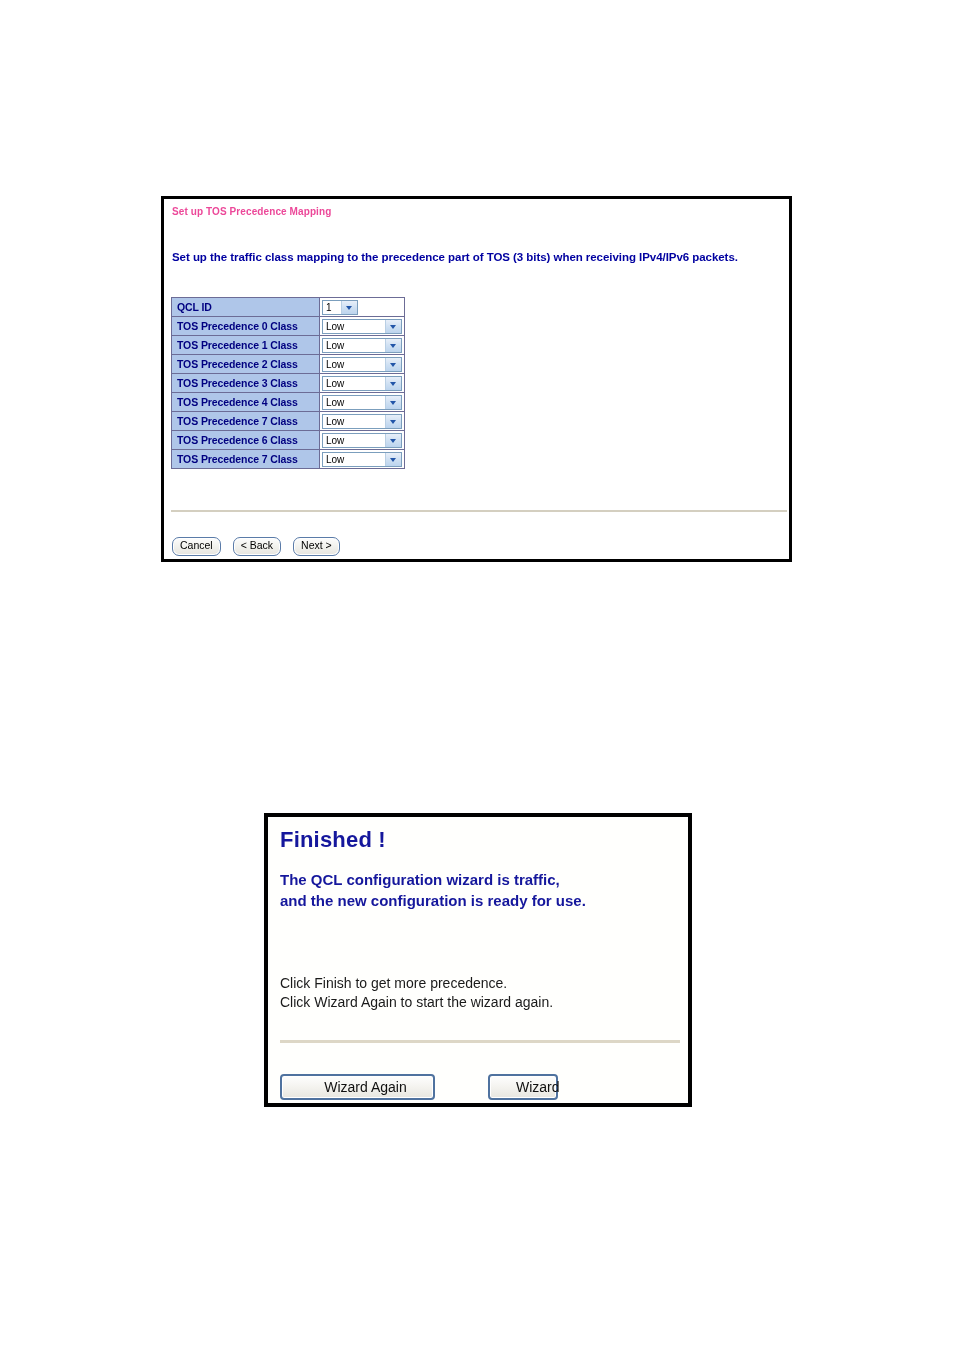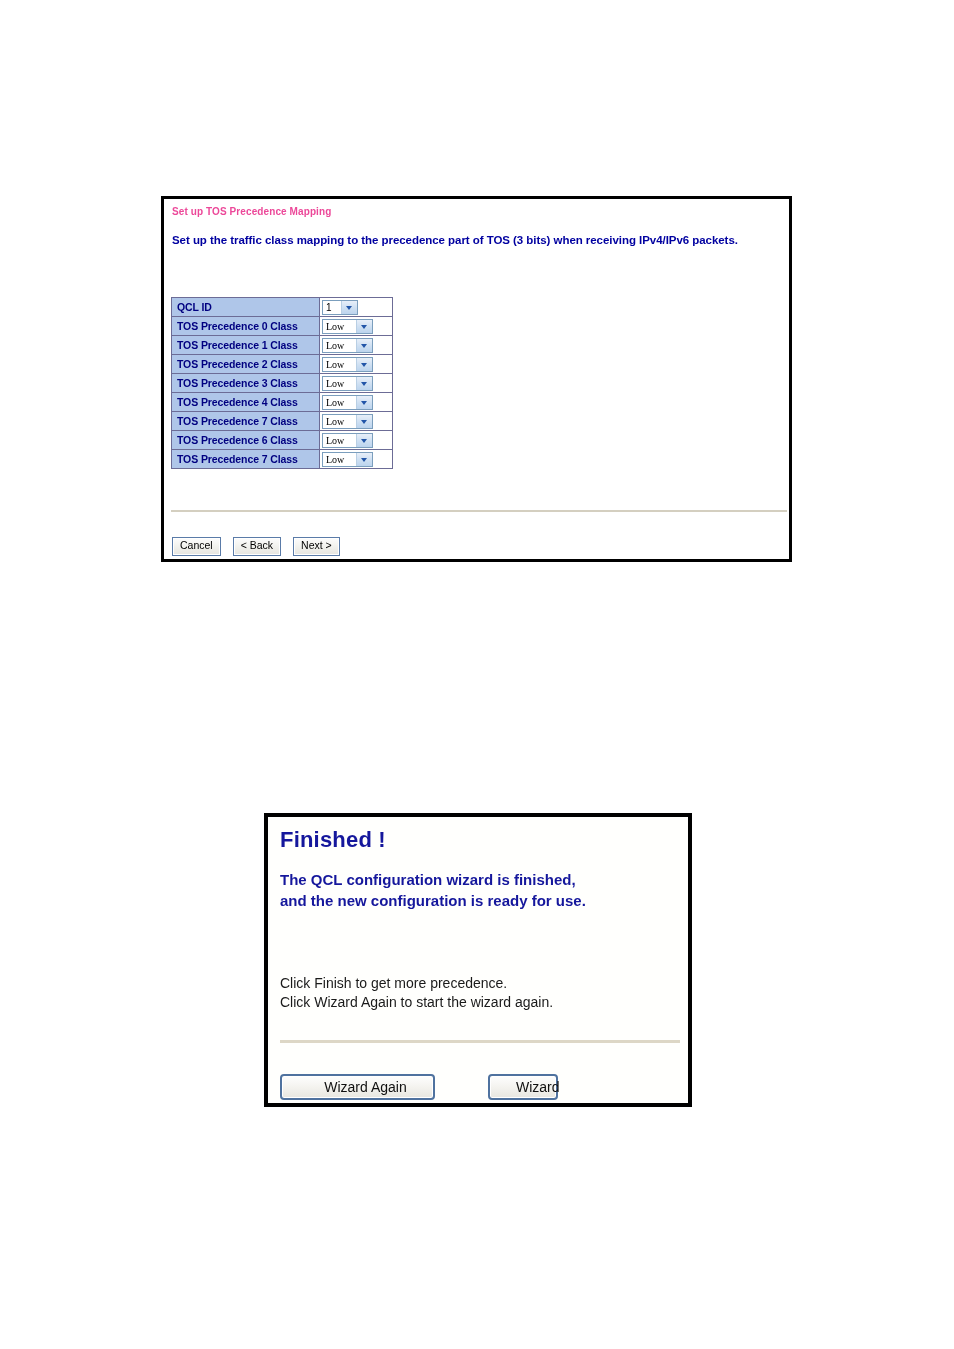--- a/index.html
+++ b/index.html
@@ -39,21 +39,21 @@
     top: 7px;
     font-size: 10px;
     font-weight: bold;
     color: #ec4899;
     letter-spacing: 0.1px;
     white-space: nowrap;
   }
   #tos-desc {
     position: absolute;
     left: 8px;
-    top: 35px;
+    top: 52px;
     font-size: 11.5px;
     font-weight: bold;
     color: #0000a0;
     letter-spacing: -0.05px;
     white-space: nowrap;
   }
 
   
   #tos-table {
     position: absolute;
@@ -92,21 +92,21 @@
     align-items: stretch;
     height: 15px;
     border: 1px solid #7b9ebd;
     background: #ffffff;
     box-sizing: border-box;
     font-size: 10px;
     color: #000000;
     vertical-align: middle;
     overflow: hidden;
   }
-  .sel.wide { width: 51px; font-family: Liberation Serif, serif; }
+  .sel.wide { width: 80px; }
   .sel.narrow { width: 36px; }
   .sel .sel-text {
     flex: 1 1 auto;
     padding: 0 0 0 3px;
     line-height: 13px;
     white-space: nowrap;
     overflow: hidden;
     font-size: 10px;
     color: #000000;
   }
@@ -149,21 +149,21 @@
     font-family: "Liberation Sans", sans-serif;
     font-size: 10.5px;
     color: #000000;
     background: linear-gradient(to bottom,#fdfdfd 0%,#f2f2ee 48%,#e6e5df 100%);
     border: 1px solid #5a7ba8;
     padding: 1px 7px 16px 7px;
     height: 17px;
     line-height: 13px;
     box-sizing: border-box;
     white-space: nowrap;
-    border-radius: 0;
+    border-radius: 7px;
     cursor: default;
     box-shadow: inset 0 0 0 1px #ffffff;
   }
 
   
   #panel-finish {
     position: absolute;
     left: 264px;
     top: 813px;
     width: 428px;
@@ -353,21 +353,21 @@
 
   </div>
 </div>
 
 <div id="panel-finish">
   <div class="panel-inner">
 
     <div id="finish-heading">Finished !</div>
 
     <div id="finish-msg">
-      <div>The QCL configuration wizard is finished,</div>
+      <div>The QCL configuration wizard is traffic,</div>
       <div>and the new configuration is ready for use.</div>
     </div>
 
     <div id="finish-instructions">
       <div>Click Finish to get more precedence.</div>
       <div>Click Wizard Again to start the wizard again.</div>
     </div>
 
     <div id="finish-hr"></div>
 

